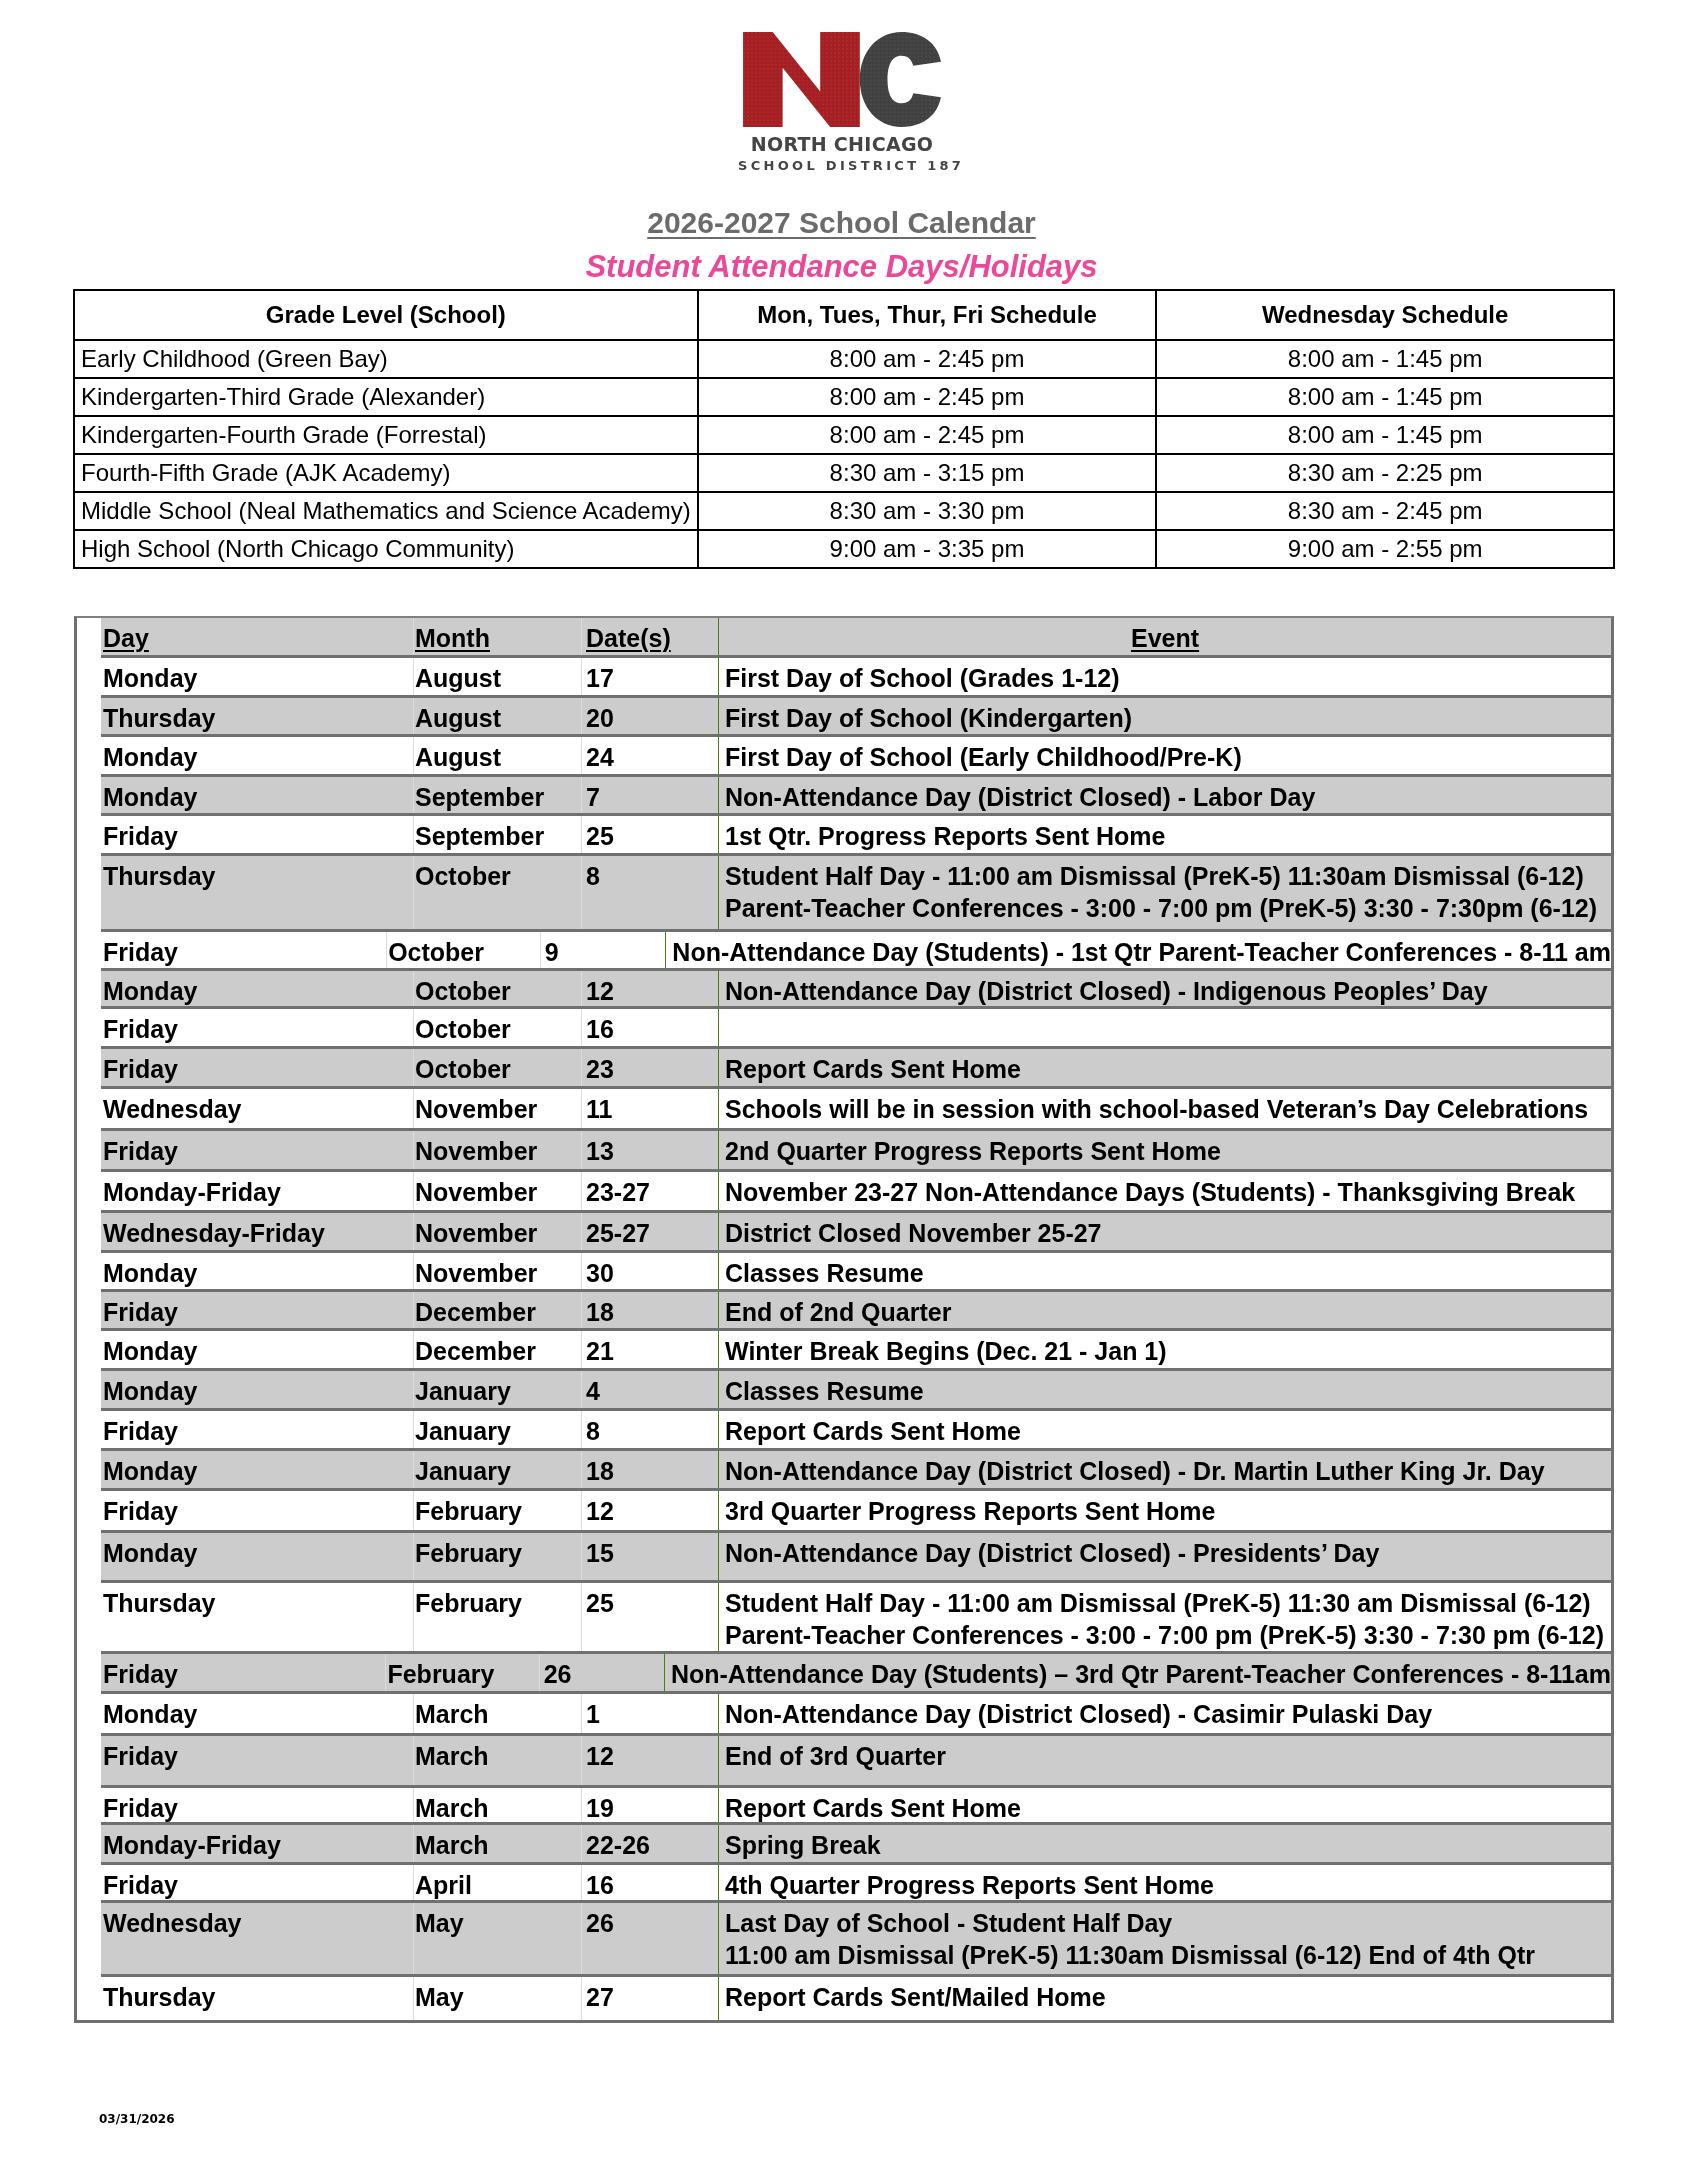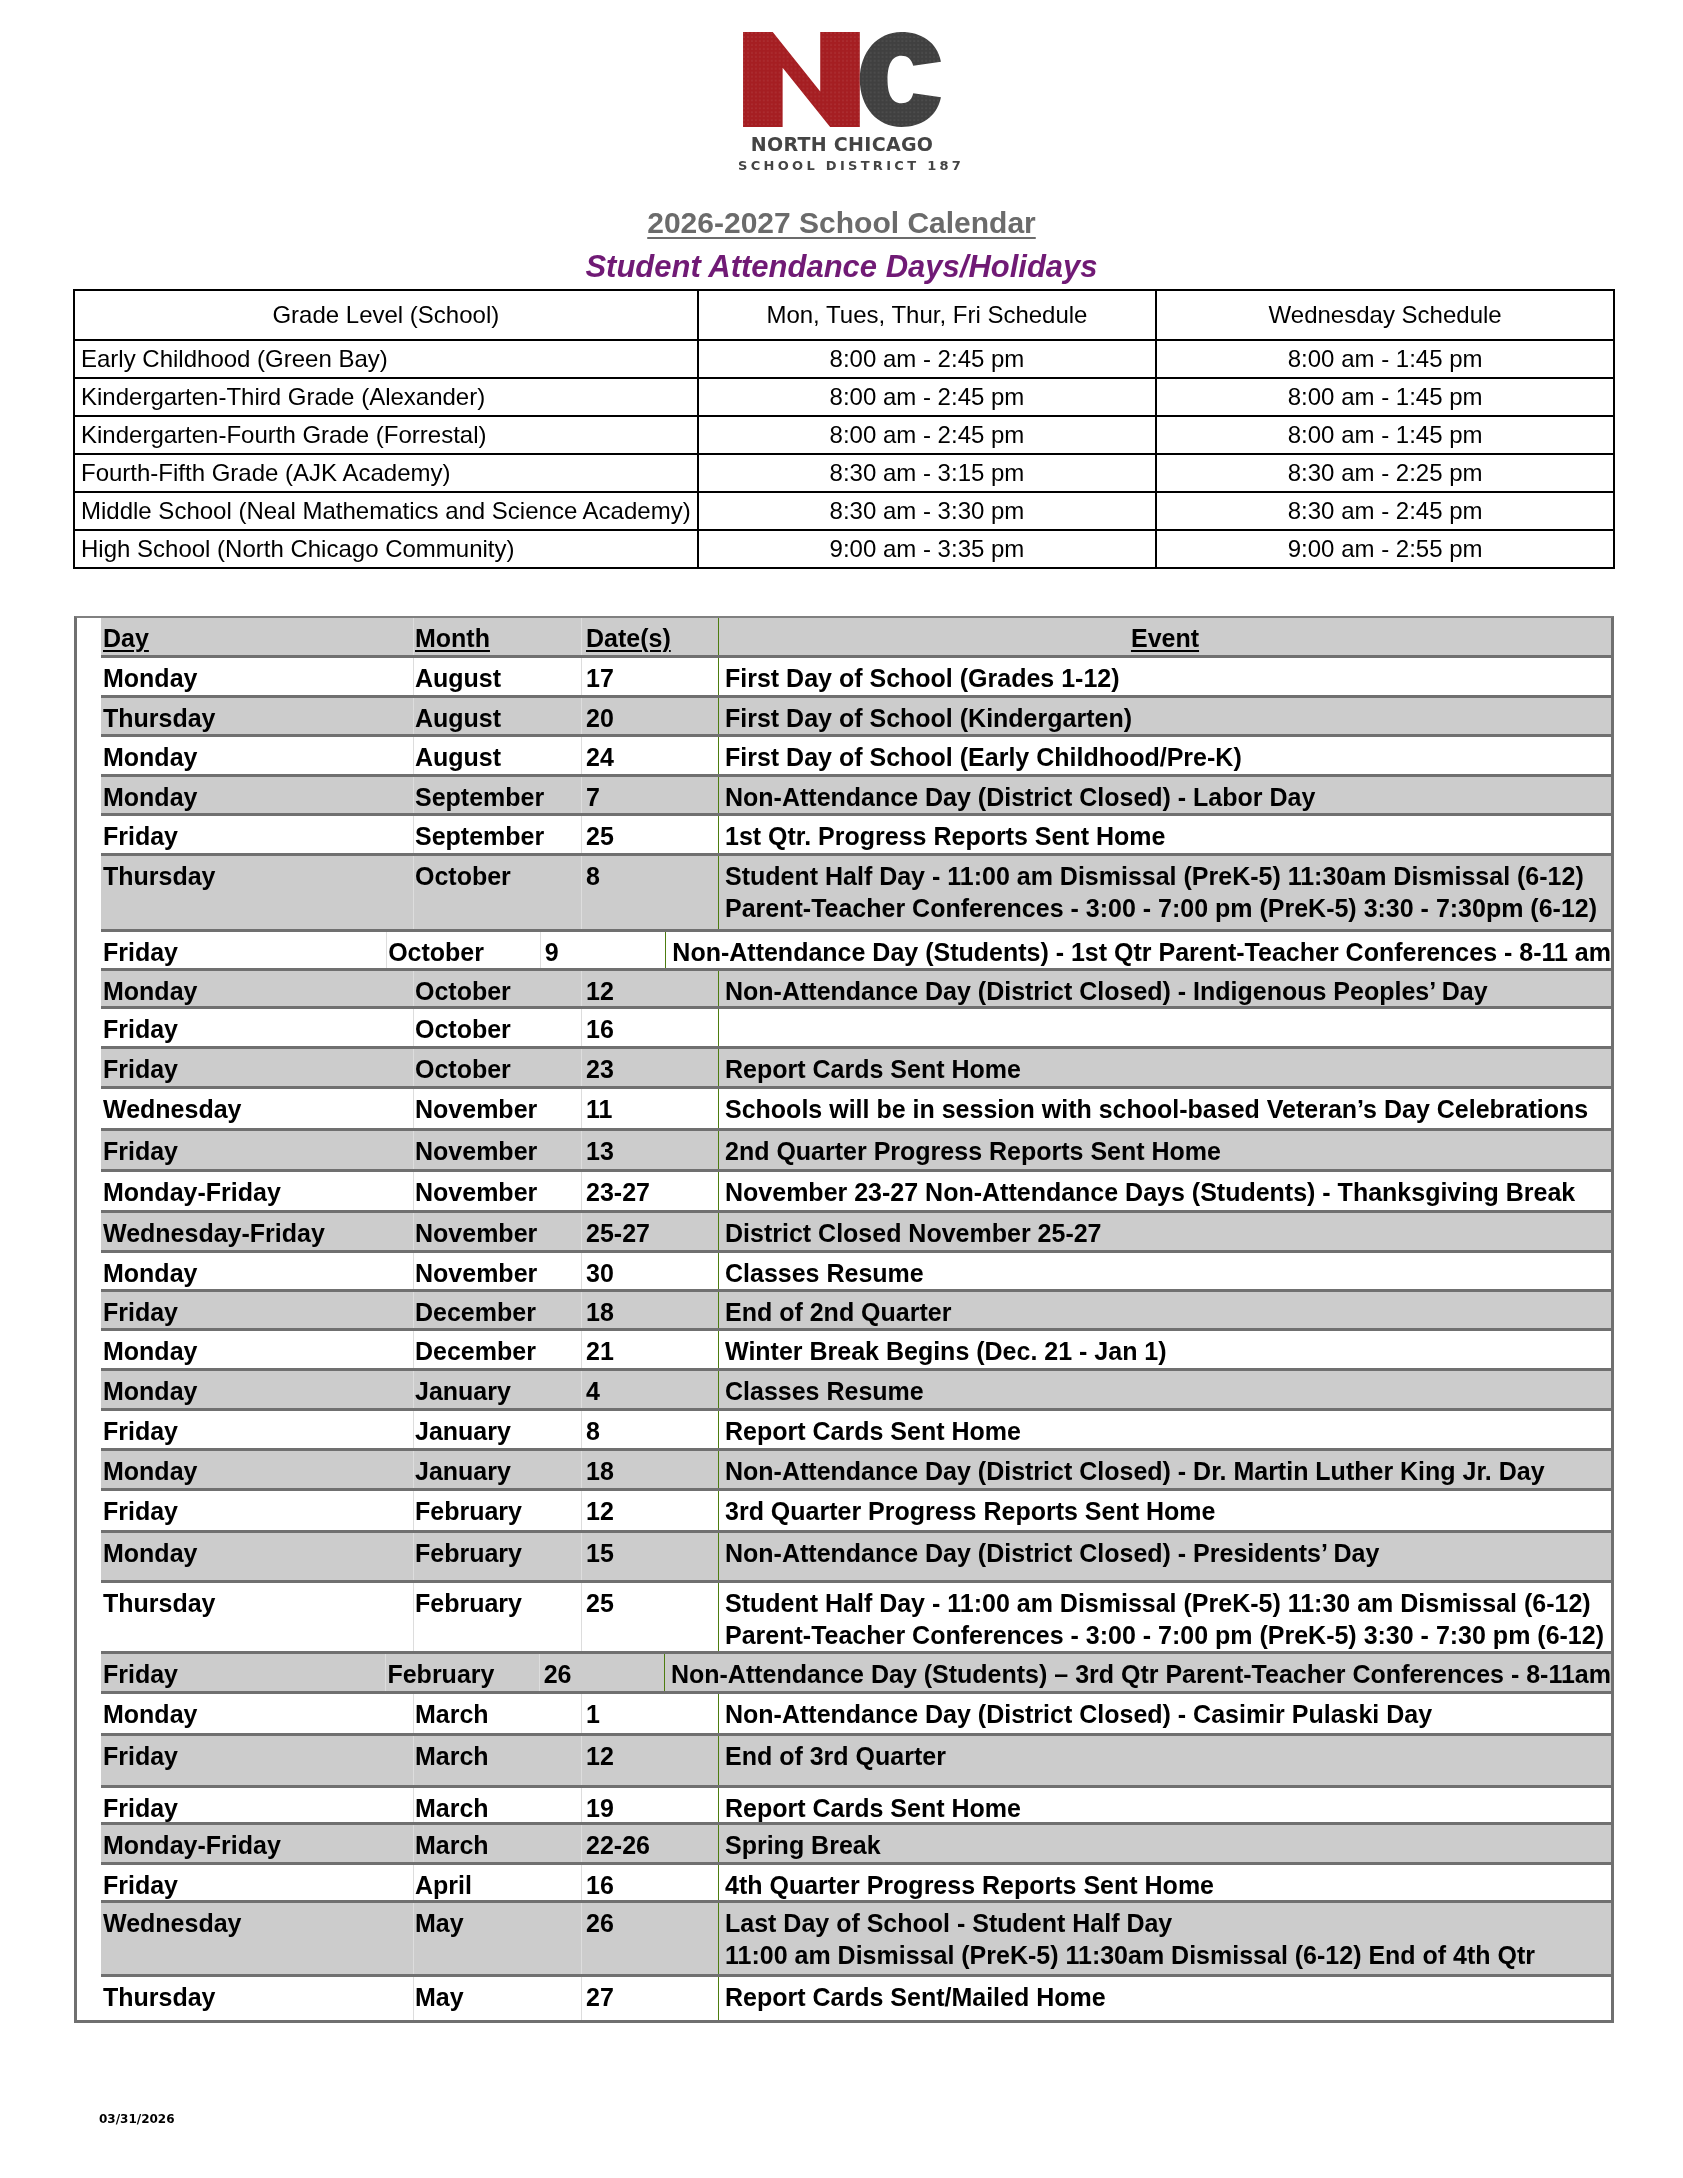--- a/index.html
+++ b/index.html
@@ -14,28 +14,28 @@
                color: #444; letter-spacing: 0.3px; white-space: nowrap; }
   .logo-sub { position: absolute; left: 0; top: 128px; width: 208px; text-align: center;
               font-family: "DejaVu Sans", sans-serif; font-weight: bold; font-size: 13px;
               color: #444; letter-spacing: 3.3px; white-space: nowrap; }
 
   
   .title { position: absolute; left: 0; top: 206px; width: 1683px; text-align: center;
            font-weight: bold; font-size: 30px; color: #6b6b6b; }
   .title span { text-decoration: underline; text-decoration-thickness: 2px; text-underline-offset: 4px; }
   .subtitle { position: absolute; left: 0; top: 249px; width: 1683px; text-align: center;
-              font-weight: bold; font-style: italic; font-size: 31px; color: #701a75; }
+              font-weight: bold; font-style: italic; font-size: 31px; color: #ec4899; }
 
   
   table.schedule { position: absolute; left: 73px; top: 289px; width: 1542px;
                    border-collapse: collapse; font-size: 24px; }
   table.schedule th, table.schedule td { border: 2px solid #000; padding: 0 6px; height: 36px;
                    line-height: 36px; white-space: nowrap; font-stretch: condensed; }
-  table.schedule th { height: 48px; font-weight: normal; text-align: center; }
+  table.schedule th { height: 48px; font-weight: bold; text-align: center; }
   table.schedule td.grade { text-align: left; padding-left: 6px; }
   table.schedule td.time { text-align: center; }
   .c1 { width: 608px; } .c2 { width: 446px; } .c3 { width: 446px; }
 
   
   .events { position: absolute; left: 74px; top: 616px; width: 1540px;
             border: 3px solid #707070; border-top: 2px solid #808080; box-sizing: border-box; }
   .ev-row { display: flex; border-bottom: 3px solid #707070; box-sizing: border-box;
             font-weight: bold; font-size: 25px; margin-left: 24px; }
   .ev-row:last-child { border-bottom: none; }

